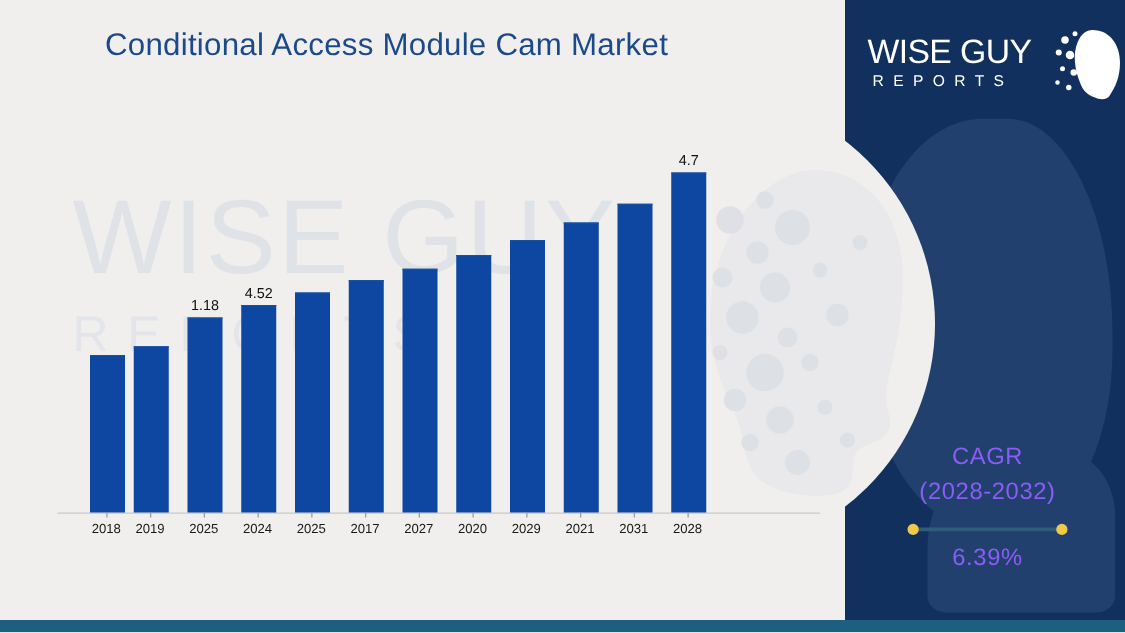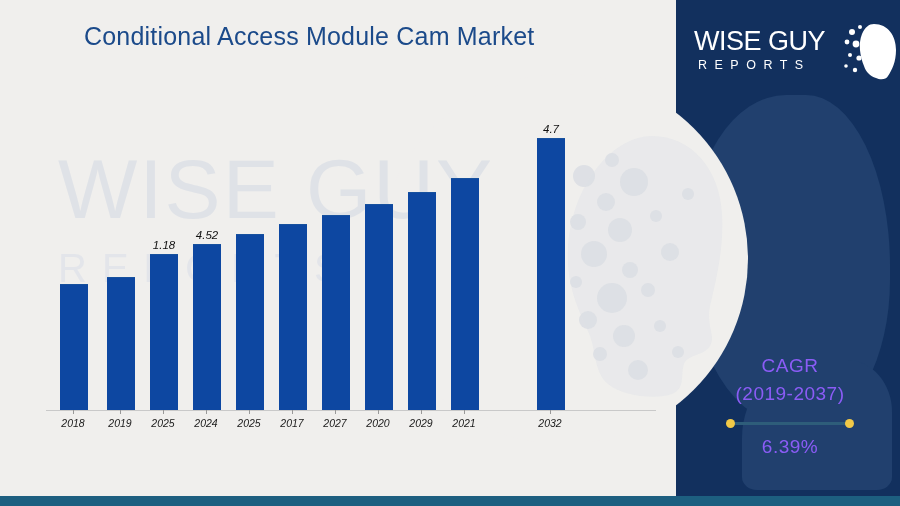--- a/index.html
+++ b/index.html
@@ -136,21 +136,20 @@
     position: absolute;
     left: 0; top: 300px;
     width: 610px; height: 1px;
     background: #c9c9c9;
   }
   .bar-slot {
     position: absolute;
     bottom: 0;
     width: 43px;
     height: 300px;
-    font-style: italic;
   }
   .bar {
     position: absolute;
     left: 12px;
     bottom: 0;
     width: 28px;
     background: #0d47a1;
     border-top: 1px solid #17519e;
   }
   .bar-label {
@@ -298,21 +297,21 @@
     <div class="wm-line1">WISE GUY</div>
     <div class="wm-line2">REPORTS</div>
   </div>
 
   <div class="title">Conditional Access Module Cam Market</div>
 
   <div class="chart-area">
 
     <div class="plot" id="plot">
       <div class="baseline"></div>
-    <div class="bar-slot" style="left: 2px;">
+    <div class="bar-slot" style="left: 14px;">
           <div class="bar" style="height: 124.615px;"></div>
           <div class="tick"></div>
           <div class="x-tick-label">2018</div>
         </div>
         <div class="bar-slot" style="left: 49px;">
           <div class="bar" style="height: 132.115px;"></div>
           <div class="tick"></div>
           <div class="x-tick-label">2019</div>
         </div>
         <div class="bar-slot" style="left: 92px;">
@@ -350,25 +349,30 @@
         <div class="bar-slot" style="left: 350px;">
           <div class="bar" style="height: 216.923px;"></div>
           <div class="tick"></div>
           <div class="x-tick-label">2029</div>
         </div>
         <div class="bar-slot" style="left: 393px;">
           <div class="bar" style="height: 231.346px;"></div>
           <div class="tick"></div>
           <div class="x-tick-label">2021</div>
         </div>
+        <div class="bar-slot" style="left: 436px;">
+          <div class="bar" style="height: 246.346px;"></div>
+          <div class="tick"></div>
+          <div class="x-tick-label">2031</div>
+        </div>
         <div class="bar-slot" style="left: 479px;">
           <div class="bar" style="height: 271.154px;"></div>
           <div class="bar-label" style="bottom: 275.154px;">4.7</div>
           <div class="tick"></div>
-          <div class="x-tick-label">2032</div>
+          <div class="x-tick-label">2028</div>
         </div>
       </div>
   </div>
 
   <div class="logo">
     <div class="logo-wise">WISE GUY</div>
     <div class="logo-reports">REPORTS</div>
     <svg class="logo-head" viewBox="0 0 54 60">
       <path d="M30 2 C44 2 52 14 52 28 C52 40 48 48 44 54 C42 58 36 58 32 56 C26 54 22 50 20 44 C16 34 14 22 18 12 C21 5 25 2 30 2 Z" fill="#ffffff"></path>
       <g fill="#ffffff">
@@ -381,21 +385,21 @@
         <circle cx="2" cy="44" r="1.8"></circle>
           <circle cx="11" cy="48" r="2.2"></circle>
         <circle cx="20" cy="16" r="2"></circle>
           <circle cx="22" cy="30" r="1.6"></circle>
       </g>
     </svg>
   </div>
 
   <div class="cagr">
     <div class="cagr-title">CAGR</div>
-    <div class="cagr-period">(2019-2037)</div>
+    <div class="cagr-period">(2028-2032)</div>
     <div class="cagr-divider">
       <div class="line"></div>
       <div class="dot left"></div>
       <div class="dot right"></div>
     </div>
     <div class="cagr-value">6.39%</div>
   </div>
 
   <div class="bottom-bar"></div>
 </div>

